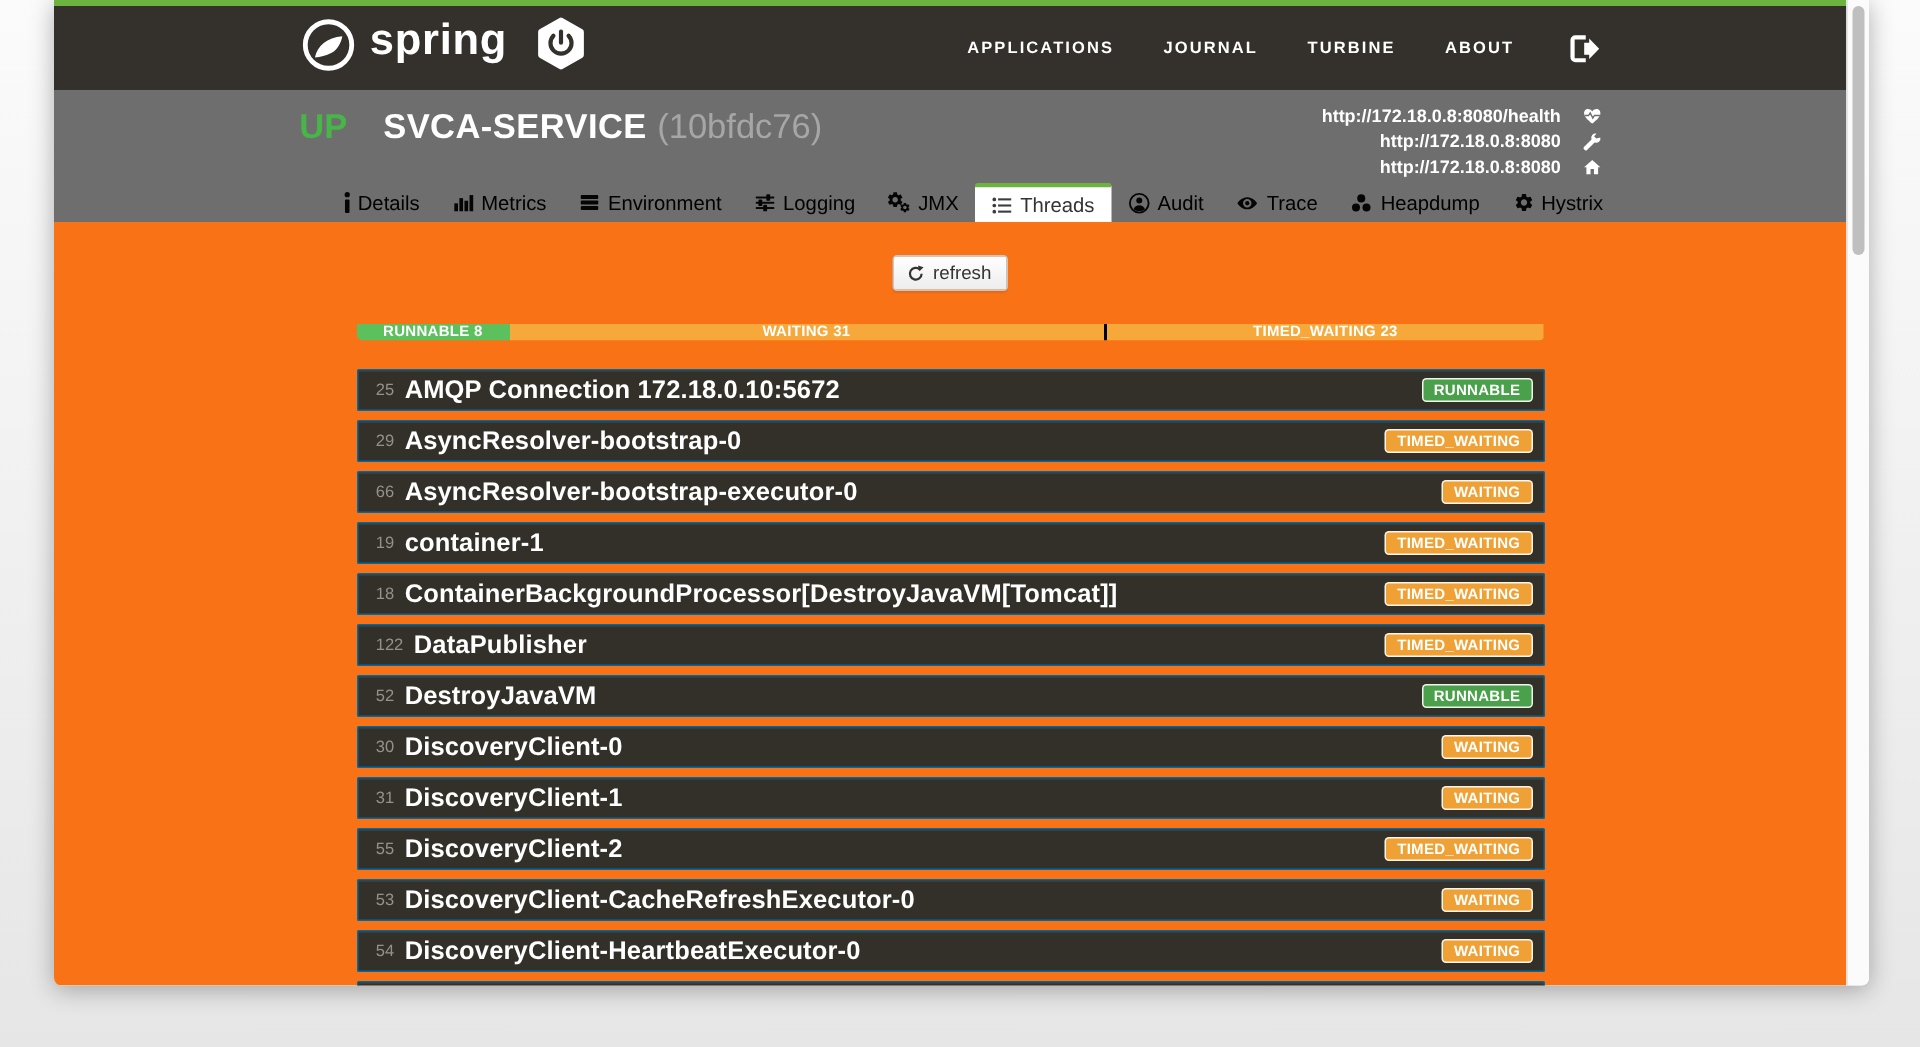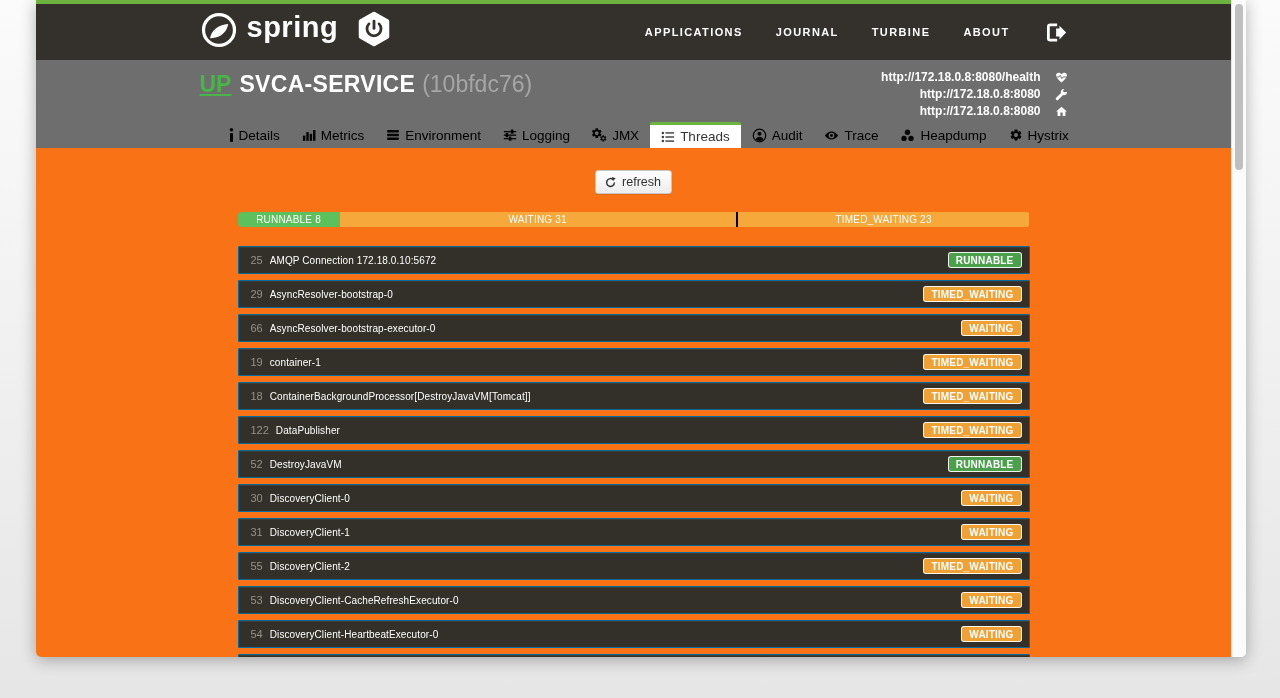--- a/index.html
+++ b/index.html
@@ -26,21 +26,21 @@
   .brand{display:flex;align-items:flex-start;}
   .brand-text{color:#fff;font-size:29px;font-weight:bold;letter-spacing:.5px;margin:0 6px 2px 9px;}
   .brand-boot{margin-left:12px;display:flex;}
   .nav-links{margin-left:auto;display:flex;align-items:center;gap:33px;}
   .nav-link{color:#fff;font-size:11px;font-weight:bold;letter-spacing:1.4px;cursor:pointer;white-space:nowrap;}
   .logout{color:#fff;display:flex;margin-left:2px;cursor:pointer;}
   
   .header{background:var(--header-bg,#6e6e6e);height:88px;position:relative;flex:0 0 auto;}
   .header-inner{width:868px;margin:0 auto;display:flex;padding-top:11px;}
   .title{font-size:23px;line-height:26px;white-space:nowrap;}
-  .status-up{color:var(--status-up,#48b548);font-weight:bold;margin-right:8px;text-decoration:underline;}
+  .status-up{color:var(--status-up,#48b548);font-weight:bold;margin-right:24px;}
   .service-name{color:#fff;font-weight:bold;letter-spacing:.3px;}
   .instance{color:#a6a6a6;margin-left:7px;}
   .urls{margin-left:auto;text-align:right;color:#fff;font-size:12px;font-weight:bold;line-height:17px;margin-top:-2px;}
   .url-line{display:flex;justify-content:flex-end;align-items:center;gap:14px;cursor:pointer;white-space:nowrap;}
   .url-icon{display:flex;}
   
   .tabs{position:absolute;bottom:0;left:calc(50% - 434px + 18px);display:flex;align-items:flex-end;}
   .tab{
     height:26px;box-sizing:border-box;display:flex;align-items:center;gap:5px;
     padding:0 11px;font-size:13.5px;color:#000000;cursor:pointer;white-space:nowrap;
@@ -54,34 +54,34 @@
   .content{background:#f97316;flex:1;min-height:0;}
   .refresh-row{text-align:center;margin-top:22px;}
   .btn-refresh{
     display:inline-flex;align-items:center;gap:5px;cursor:pointer;
     font-size:12.5px;color:#333;background:linear-gradient(#ffffff,#ededed);
     border:1px solid #c6c6c6;border-radius:3px;padding:4px 10px 4px 8px;
     box-shadow:0 1px 1px rgba(0,0,0,.08);
     font-family:inherit;
   }
   .thread-wrap{width:792px;margin:18px auto 0;}
-  .progress{display:flex;height:15px;border-radius:4px;overflow:hidden;font-size:10px;font-weight:normal;color:#fff;}
+  .progress{display:flex;height:15px;border-radius:4px;overflow:hidden;font-size:10px;font-weight:bold;color:#fff;align-items:flex-end;}
   .seg{display:flex;align-items:center;justify-content:center;box-sizing:border-box;letter-spacing:.2px;}
   .seg.runnable{background:var(--progress-green,#5cc05c);}
   .seg.waiting,.seg.timed_waiting{background:var(--progress-orange,#f7a83a);}
   .seg.divider{border-left:2px solid #000000;}
   .thread-list{margin-top:19px;}
   .row{
     height:28px;box-sizing:border-box;margin-bottom:6px;cursor:pointer;
     background:var(--row-bg,#33302a);border:1px solid #0369a1;border-radius:1px;
     box-shadow:inset 0 1px 0 rgba(255,255,255,.06);
     display:flex;align-items:center;padding:0 7px 0 12px;
   }
   .row-id{color:#95918a;font-size:11px;margin-right:7px;}
-  .row-name{color:#fff;font-size:10px;font-weight:normal;letter-spacing:.1px;overflow:hidden;white-space:nowrap;}
+  .row-name{color:#fff;font-size:17px;font-weight:bold;letter-spacing:.1px;overflow:hidden;white-space:nowrap;}
   .badge{
     margin-left:auto;font-size:10px;font-weight:bold;color:#fff;letter-spacing:.2px;
     padding:1.5px 7px;border-radius:3px;border:1px solid rgba(255,255,255,.9);white-space:nowrap;
   }
   .badge.runnable{background:var(--badge-green,#4ba04b);}
   .badge.waiting,.badge.timed_waiting{background:var(--badge-orange,#f0a136);}
   .row.partial{height:28px;margin-bottom:0;}
 </style>
 </head>
 <body>

